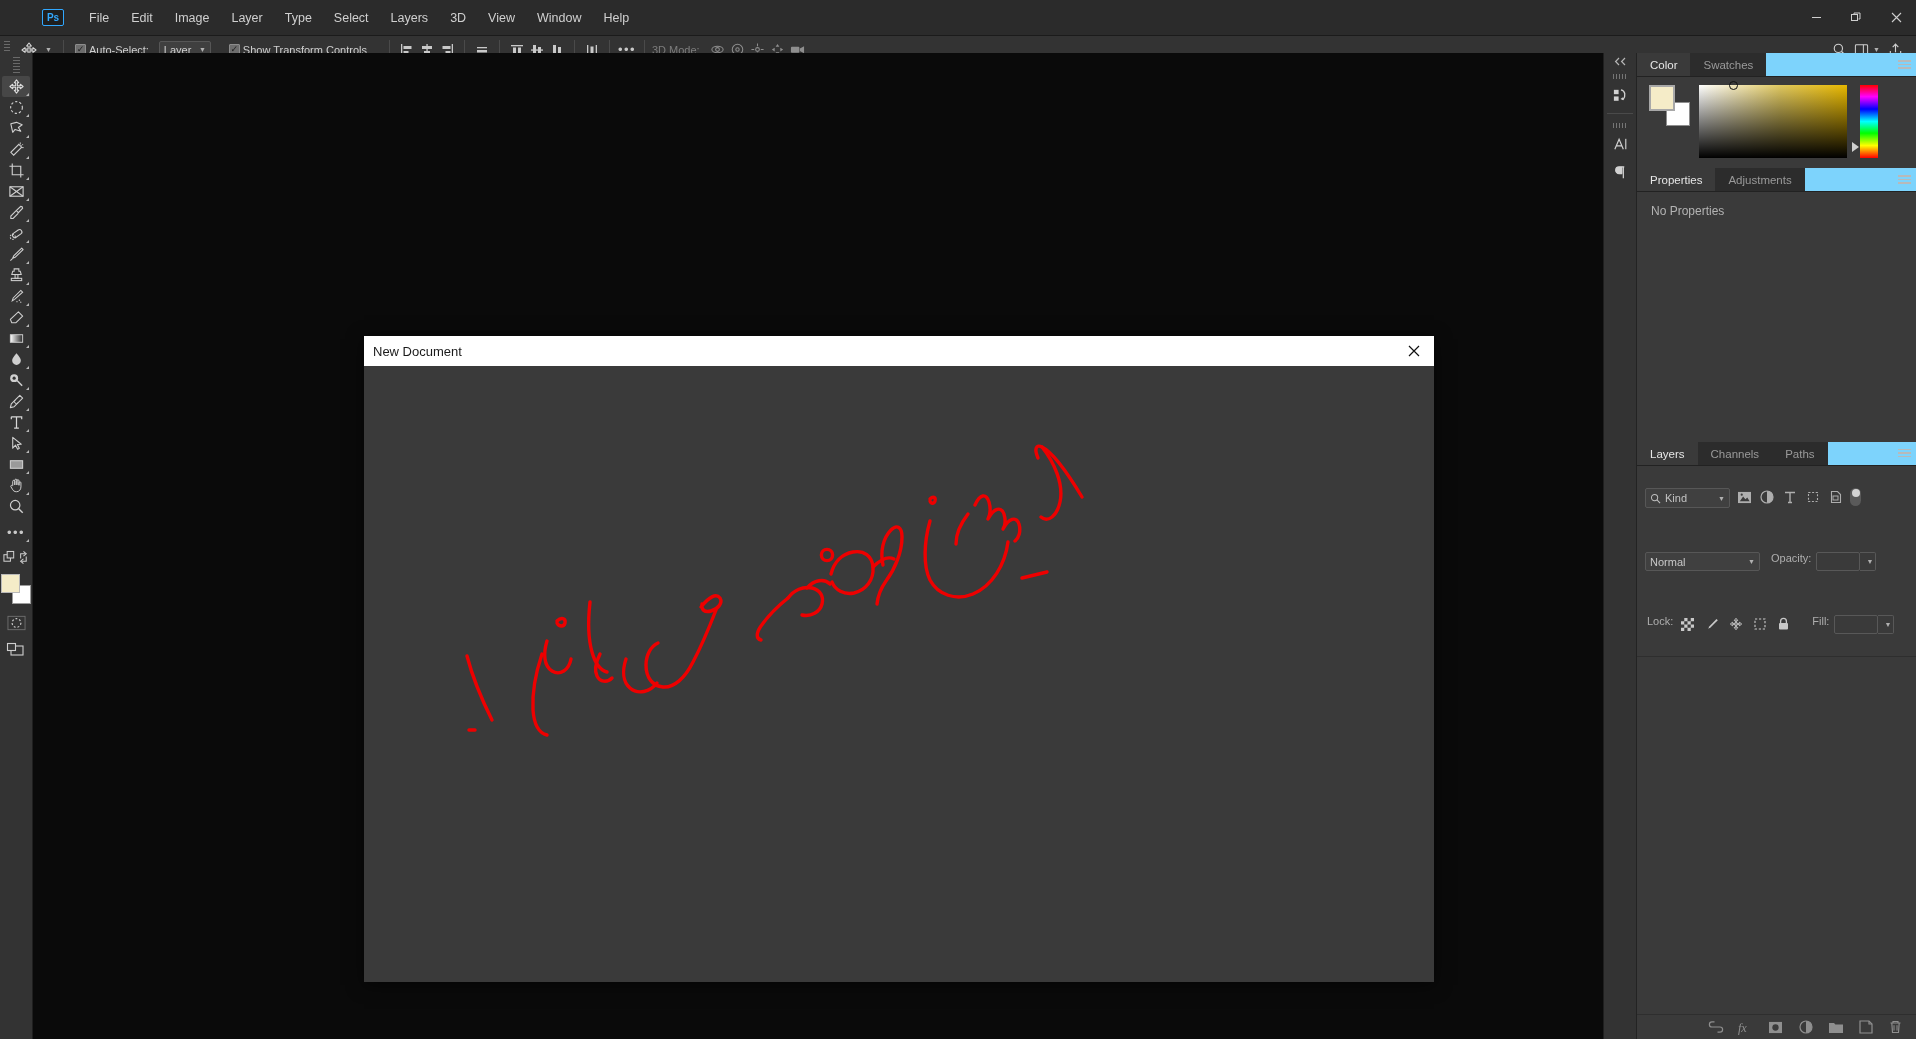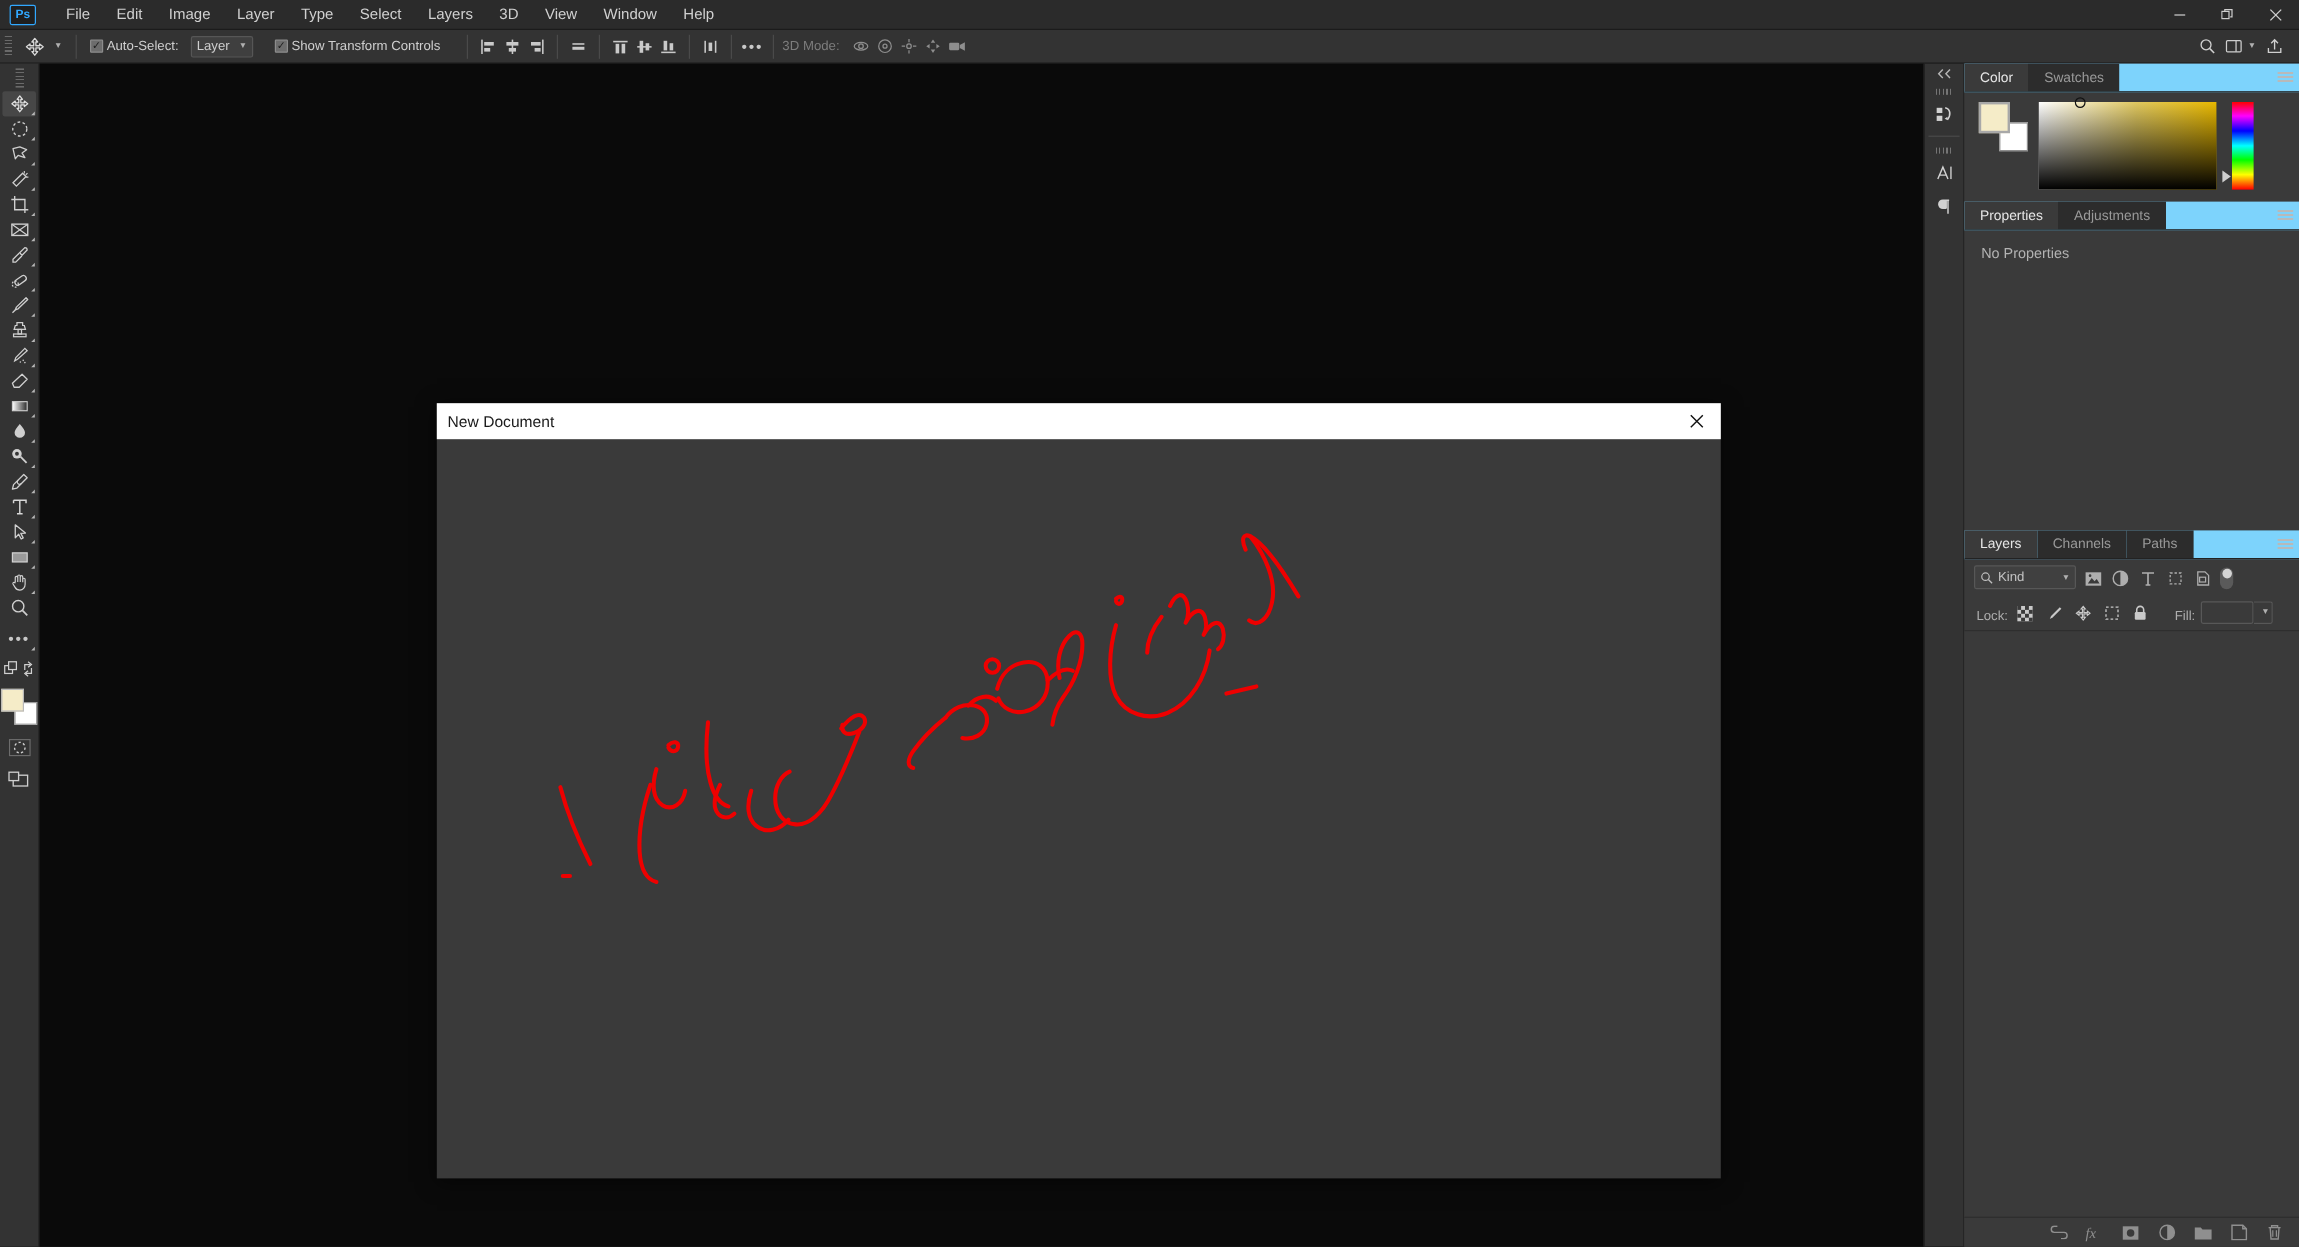--- a/index.html
+++ b/index.html
@@ -8,22 +8,23 @@
     width:1916px; height:1039px;
     font-family:"Liberation Sans", sans-serif;
     font-size:12px;
     color:#d6d6d6;
     overflow:hidden;
     position:relative;
   }
 
   
   .titlebar{
-    height:25px; background:#2b2b2b; display:flex; align-items:center;
+    height:36px; background:#2b2b2b; display:flex; align-items:center;
     border-bottom:1px solid #1b1b1b;
+    padding-left:34px;
   }
   .ps-logo{
     width:22px;height:17px;margin-left:8px;margin-right:14px;
     border:1px solid #31a8ff; border-radius:2px;
     background:#1f1f1f; color:#31a8ff; font-size:10px; font-weight:bold;
     display:flex;align-items:center;justify-content:center; letter-spacing:0px;
   }
   .menu-item{
     padding:4px 11px; font-size:12.5px; color:#d0d0d0; cursor:default;
     white-space:nowrap;
@@ -179,21 +180,21 @@
   .cp-hue-mark{
     position:absolute; left:-8px; bottom:6px; width:0;height:0;
     border-top:5px solid transparent;border-bottom:5px solid transparent;border-left:7px solid #cfcfcf;
   }
 
   .prop-body{ background:#3a3a3a; flex:0 0 auto; height:250px; }
   .prop-text{ padding:12px 14px; font-size:12px; color:#b3b3b3;}
 
   
   .layers{ flex:1; background:#3a3a3a; display:flex; flex-direction:column; min-height:0;}
-  .lrow{ display:flex; align-items:flex-end; padding:5px 8px; gap:5px;}
+  .lrow{ display:flex; align-items:flex-start; padding:22px 8px; gap:5px;}
   .filter-box{
     height:20px; width:85px; background:#404040; border:1px solid #575757;
     display:flex;align-items:center;gap:4px;padding:0 4px;border-radius:2px;
     font-size:11px;color:#c2c2c2;
   }
   .filt-icn{ width:18px;height:18px;display:flex;align-items:center;justify-content:center;}
   .toggle-pill{
     width:11px;height:18px;border-radius:6px;background:#5a5a5a;
     display:flex;align-items:flex-start;justify-content:center;padding-top:1px;
   }
@@ -787,20 +788,33 @@
         <svg width="14" height="14" viewBox="0 0 14 14">
             <path d="M2.5 1.5h6l3 3v8h-9Z" fill="none" stroke="#aeaeae" stroke-width="1.1"></path>
             <rect x="4" y="6" width="5" height="4" fill="none" stroke="#aeaeae" stroke-width="1"></rect>
           </svg>
       </div>
       <div class="toggle-pill">
         <div class="toggle-dot"></div>
       </div>
     </div>
 
+    <div class="lrow">
+      <div class="blend-select">
+        <span>Normal</span>
+        <span class="caret">▼</span>
+      </div>
+      <span class="lbl-sm" style="margin-left:6px;">Opacity:</span>
+      <div style="display:flex">
+        <div class="num-box"></div>
+        <div class="num-caret">
+            <span class="caret">▼</span>
+          </div>
+      </div>
+    </div>
 
     <div class="lrow">
       <span class="lbl-sm" style="margin-left:2px;">Lock:</span>
       <div class="lock-icn">
         <svg width="13" height="13" viewBox="0 0 12 12">
             <rect width="12" height="12" fill="#c9c9c9"></rect>
             <rect width="3" height="3" fill="#3a3a3a"></rect>
             <rect x="6" width="3" height="3" fill="#3a3a3a"></rect>
             <rect x="3" y="3" width="3" height="3" fill="#3a3a3a"></rect>
             <rect x="9" y="3" width="3" height="3" fill="#3a3a3a"></rect>

